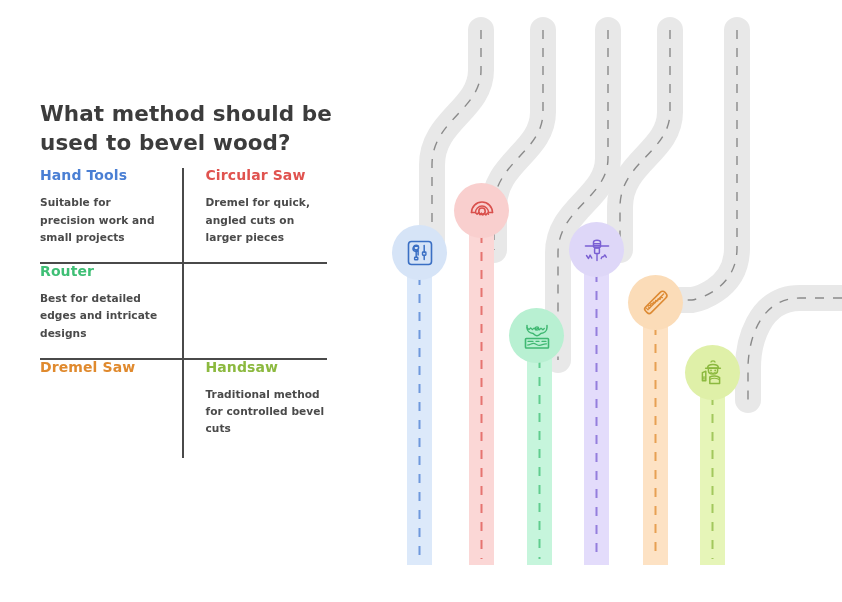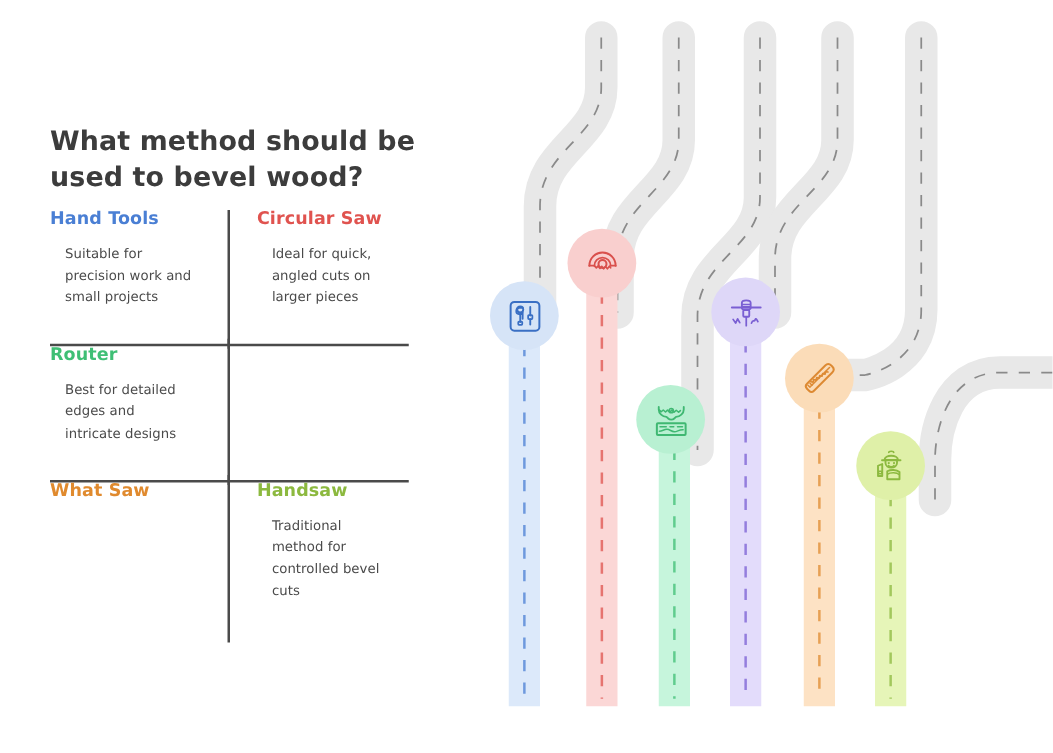--- a/index.html
+++ b/index.html
@@ -85,22 +85,23 @@
     font-size: 14px;
     font-weight: bold;
     line-height: 1.1;
     margin: 0 0 11px 0;
     letter-spacing: 0.1px;
   }
   .method-desc {
     font-size: 10.6px;
     line-height: 1.62;
     color: #4a4a4a;
-    margin: 12px;
+    margin: 0;
     letter-spacing: 0.05px;
+    font-weight: bold;
   }
 
   
   #roadmap {
     position: absolute;
     left: 380px;
     top: 0;
     width: 462px;
     height: 602px;
   }
@@ -126,34 +127,34 @@
 
   <div id="methods-table">
 
     <div class="method-row rule-below">
       <div class="method-cell left-cell">
         <p class="method-name" style="color: rgb(74, 127, 212);">Hand Tools</p>
         <p class="method-desc">Suitable for precision work and small projects</p>
       </div>
       <div class="method-cell right-cell">
         <p class="method-name" style="color: rgb(224, 83, 79);">Circular Saw</p>
-        <p class="method-desc">Ideal for quick, angled cuts on larger pieces</p>
+        <p class="method-desc">Dremel for quick, angled cuts on larger pieces</p>
       </div>
     </div>
 
     <div class="method-row rule-below">
       <div class="method-cell left-cell">
         <p class="method-name" style="color: rgb(63, 191, 117);">Router</p>
         <p class="method-desc">Best for detailed edges and intricate designs</p>
       </div>
     </div>
 
     <div class="method-row">
       <div class="method-cell left-cell">
-        <p class="method-name" style="color: rgb(224, 138, 46);">What Saw</p>
+        <p class="method-name" style="color: rgb(224, 138, 46);">Dremel Saw</p>
       </div>
       <div class="method-cell right-cell">
         <p class="method-name" style="color: rgb(140, 185, 63);">Handsaw</p>
         <p class="method-desc">Traditional method for controlled bevel cuts</p>
       </div>
     </div>
 
   </div>
 </div>
 

